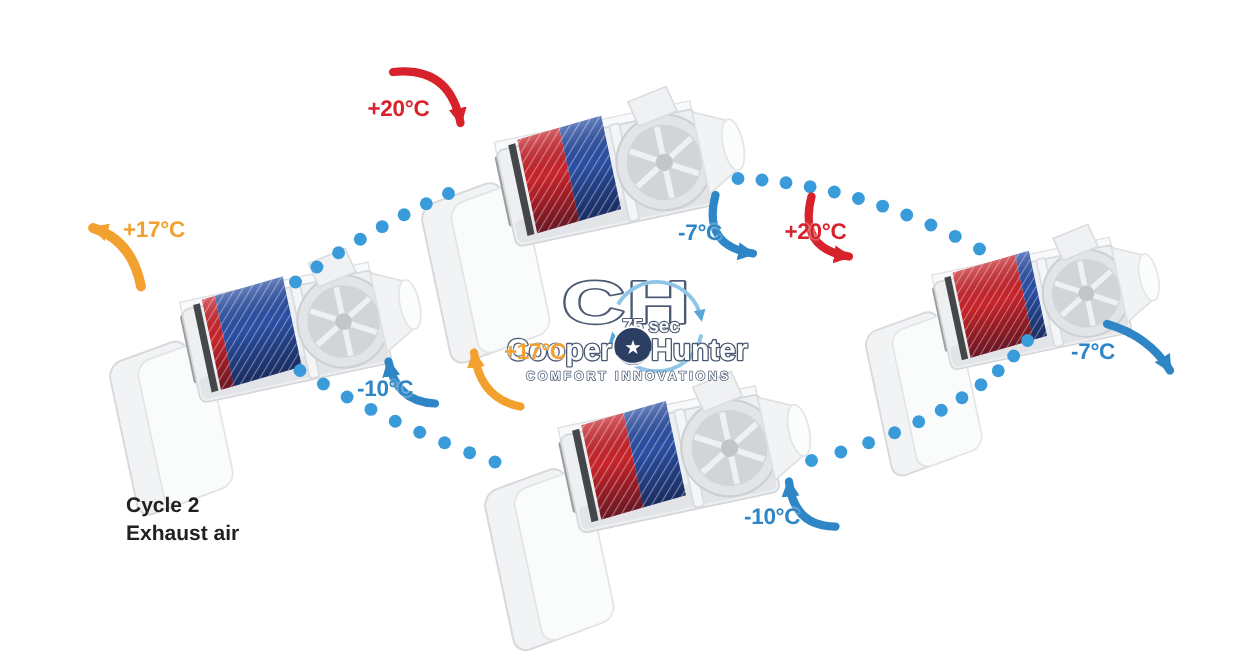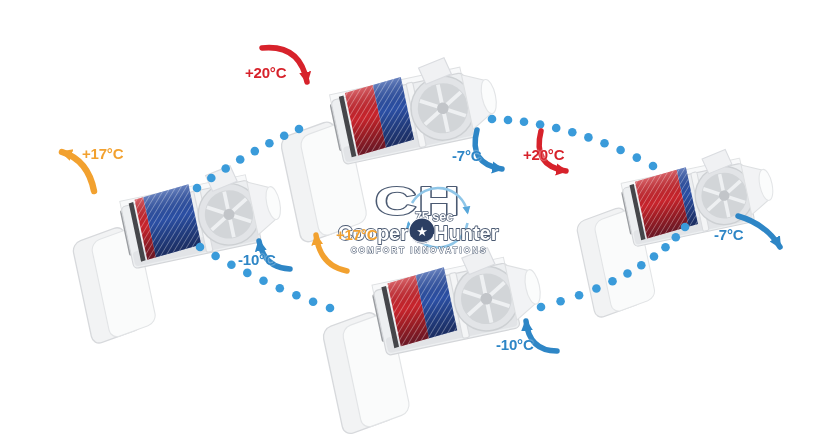--- a/index.html
+++ b/index.html
@@ -344,14 +344,18 @@
 
   <div class="temp red" style="left:245px;top:64px">+20°C</div>
   <div class="temp orange" style="left:82px;top:145px">+17°C</div>
   <div class="temp blue" style="left:452px;top:147px">-7°C</div>
   <div class="temp red" style="left:523px;top:146px">+20°C</div>
   <div class="temp blue" style="left:714px;top:226px">-7°C</div>
   <div class="temp blue" style="left:496px;top:336px">-10°C</div>
   <div class="temp blue" style="left:238px;top:251px">-10°C</div>
   <div class="temp orange" style="left:336px;top:226px">+17°C</div>
 
+  <div class="cycle-block" style="left:84px;top:327px">
+    <div class="cycle-title">Cycle 2</div>
+    <div class="cycle-sub">Exhaust air</div>
+  </div>
 
 </div>
 
 </body></html>

